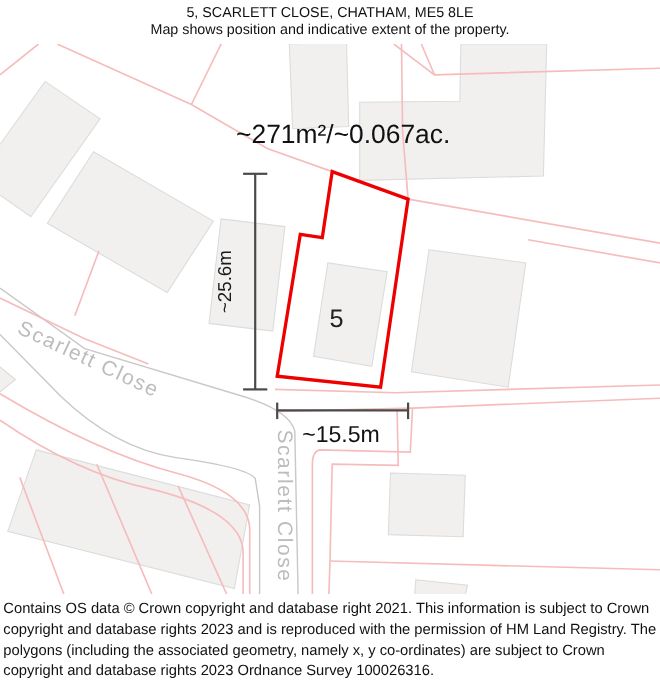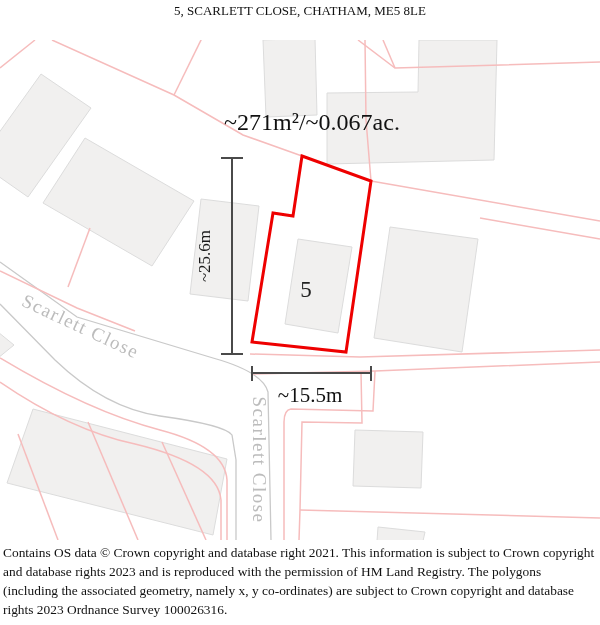--- a/index.html
+++ b/index.html
@@ -1,18 +1,18 @@
 <!DOCTYPE html>
 <html><head>
 <meta charset="utf-8">
 <style>
   html,body{margin:0;padding:0;background:#fff;}
   .page{
     width:600px;height:625px;position:relative;overflow:hidden;
-    font-family:Liberation Serif, serif;
+    font-family:Liberation Sans, sans-serif;
     background:#ffffff;
   }
   .header{
     position:absolute;top:0;left:0;width:600px;height:40px;
     text-align:center;color:#111;
   }
   .header .title{font-size:13px;line-height:16px;margin-top:3px;}
   .header .subtitle{font-size:13px;line-height:16px;}
   .map-wrap{position:absolute;top:40px;left:0;width:600px;height:500px;}
   svg{display:block;}
@@ -32,20 +32,21 @@
     font-size:13.4px;line-height:19px;text-align:left;
   }
 </style>
 </head>
 <body>
 
 <div class="page">
 
   <div class="header">
     <div class="title">5, SCARLETT CLOSE, CHATHAM, ME5 8LE</div>
+    <div class="subtitle">Map shows position and indicative extent of the property.</div>
   </div>
 
   <div class="map-wrap">
     <svg width="600" height="500" viewBox="0 0 600 500">
 
       <g>
         <polygon class="bldg" points="41,34 91,68 28,157 -22,122"></polygon>
         <polygon class="bldg" points="85,98 194,161 152,226 43,163"></polygon>
         <polygon class="bldg" points="201,159 259,166 248,261 190,254"></polygon>
         <polygon class="bldg" points="298,199 352,207 338,293 285,284"></polygon>

